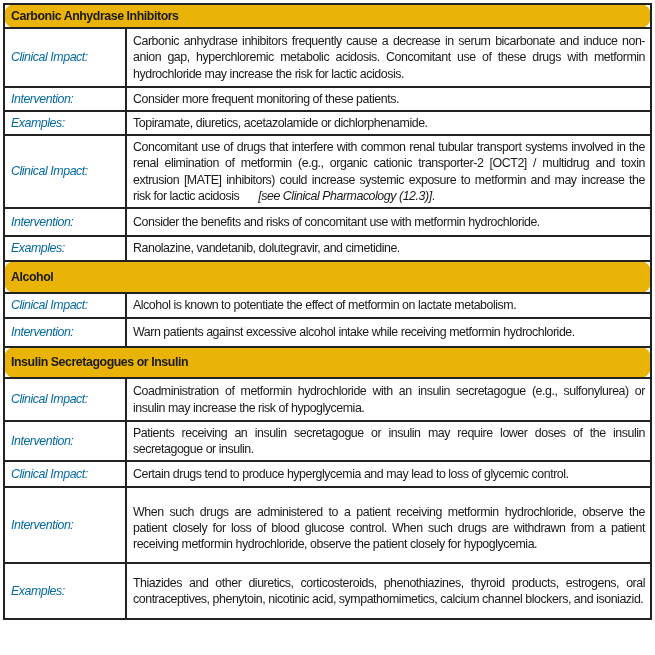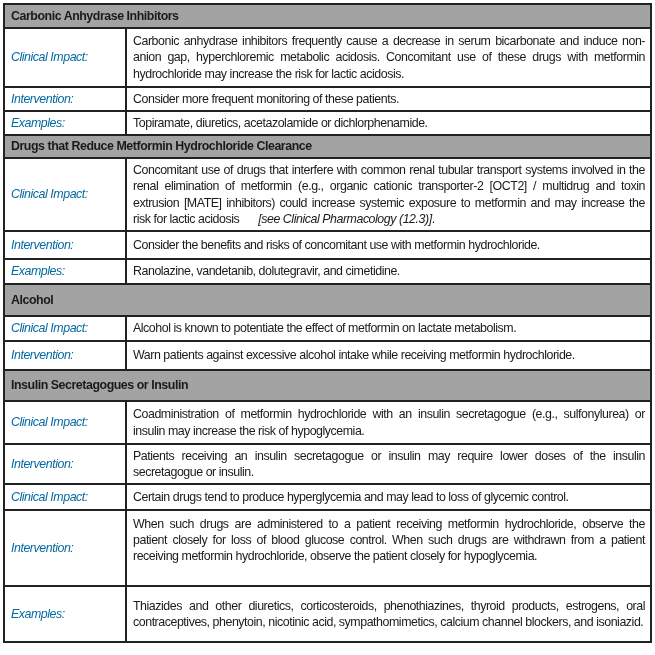--- a/index.html
+++ b/index.html
@@ -28,25 +28,26 @@
     }
     table.interactions td {
       border: 2px solid #222222;
       padding: 0 5px 0 6px;
       vertical-align: middle;
       font-size: 12.4px;
       line-height: 16.2px;
       letter-spacing: -0.45px;
     }
     td.section-header {
-      background: #a3a3a3;
+      background: #eab308;
       font-weight: bold;
       font-size: 12.6px;
       letter-spacing: -0.5px;
       padding-left: 5px;
+      border-radius: 11px;
     }
     td.label {
       width: 110px;
       font-style: italic;
       color: #0369a1;
     }
     td.value {
       text-align: justify;
       text-align-last: left;
       padding-right: 4px;
@@ -76,23 +77,20 @@
       </tr>
       <tr style="height:24px">
         <td class="label">Intervention:</td>
         <td class="value">Consider more frequent monitoring of these patients.</td>
       </tr>
       <tr style="height:24px">
         <td class="label">Examples:</td>
         <td class="value">Topiramate, diuretics, acetazolamide or dichlorphenamide.</td>
       </tr>
 
-      <tr style="height:23px">
-        <td colspan="2" class="section-header">Drugs that Reduce Metformin Hydrochloride Clearance</td>
-      </tr>
       <tr style="height:73px">
         <td class="label">Clinical Impact:</td>
         <td class="value"><span>Concomitant use of drugs that interfere with common renal tubular transport systems involved in the renal elimination of metformin (e.g., organic cationic transporter-2 [OCT2] / multidrug and toxin extrusion [MATE] inhibitors) could increase systemic exposure to metformin and may increase the risk for lactic acidosis </span><span class="cite">[see Clinical Pharmacology (12.3)]</span><span>.</span></td>
       </tr>
       <tr style="height:28px">
         <td class="label">Intervention:</td>
         <td class="value">Consider the benefits and risks of concomitant use with metformin hydrochloride.</td>
       </tr>
       <tr style="height:25px">
         <td class="label">Examples:</td>
@@ -122,21 +120,21 @@
         <td class="label">Intervention:</td>
         <td class="value">Patients receiving an insulin secretagogue or insulin may require lower doses of the insulin secretagogue or insulin.</td>
       </tr>
 
       <tr style="height:26px">
         <td class="label">Clinical Impact:</td>
         <td class="value">Certain drugs tend to produce hyperglycemia and may lead to loss of glycemic control.</td>
       </tr>
       <tr style="height:76px">
         <td class="label">Intervention:</td>
-        <td class="value" style="vertical-align:top; padding-top:5px;">When such drugs are administered to a patient receiving metformin hydrochloride, observe the patient closely for loss of blood glucose control. When such drugs are withdrawn from a patient receiving metformin hydrochloride, observe the patient closely for hypoglycemia.</td>
+        <td class="value" style="vertical-align:top; padding-top:16px;">When such drugs are administered to a patient receiving metformin hydrochloride, observe the patient closely for loss of blood glucose control. When such drugs are withdrawn from a patient receiving metformin hydrochloride, observe the patient closely for hypoglycemia.</td>
       </tr>
       <tr style="height:56px">
         <td class="label">Examples:</td>
         <td class="value">Thiazides and other diuretics, corticosteroids, phenothiazines, thyroid products, estrogens, oral contraceptives, phenytoin, nicotinic acid, sympathomimetics, calcium channel blockers, and isoniazid.</td>
       </tr>
     </tbody>
   </table>
 </div>
 
 </body></html>

